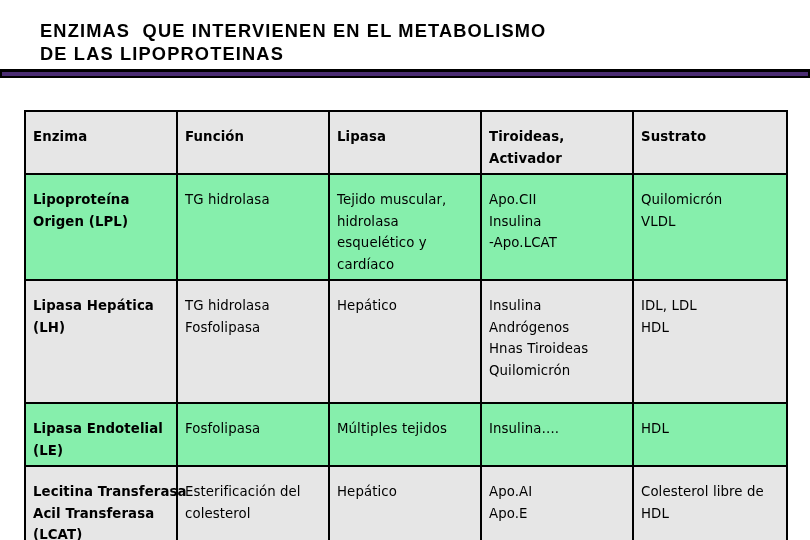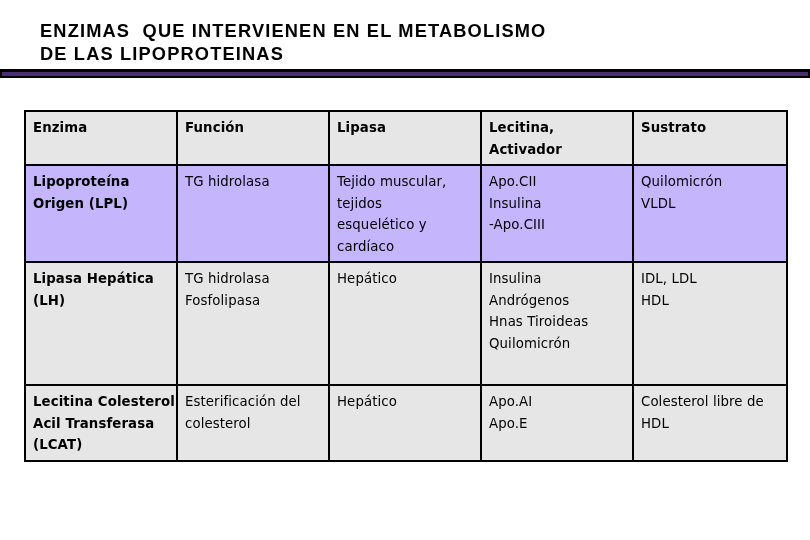--- a/index.html
+++ b/index.html
@@ -22,28 +22,28 @@
     table.enz {
       position: absolute; left: 24px; top: 110px;
       border-collapse: collapse; table-layout: fixed;
       width: 762px;
       font-family: "DejaVu Sans", sans-serif; font-size: 13.3px; line-height: 21.5px;
       color: #000;
     }
     table.enz td, table.enz th {
       border: 2.5px solid #000;
       vertical-align: top; text-align: left;
-      padding: 5px 6px 4px 7px;
+      padding: 14px 6px 4px 7px;
       font-weight: normal;
       letter-spacing: 0.1px;
     }
     table.enz th { font-weight: bold; }
     table.enz td.enzyme { font-weight: bold; }
     tr.light td, tr.light th { background: #e6e6e6; }
-    tr.dark td { background: #c4b5fd; }
+    tr.dark td { background: #86efac; }
     .cell-line { display: block; white-space: nowrap; }
   </style>
 </head>
 <body>
 
 <div class="title">
   <span class="title-line">ENZIMAS  QUE INTERVIENEN EN EL METABOLISMO</span>
   <span class="title-line">DE LAS LIPOPROTEINAS</span>
 </div>
 
@@ -64,47 +64,47 @@
       <th>
           <span class="cell-line">Enzima</span>
         </th>
       <th>
           <span class="cell-line">Función</span>
         </th>
       <th>
           <span class="cell-line">Lipasa</span>
         </th>
       <th>
-          <span class="cell-line">Lecitina,</span>
+          <span class="cell-line">Tiroideas,</span>
           <span class="cell-line">Activador</span>
         </th>
       <th>
           <span class="cell-line">Sustrato</span>
         </th>
     </tr>
   </thead>
   <tbody>
     <tr class="dark" style="height:94px">
       <td class="enzyme">
           <span class="cell-line">Lipoproteína</span>
           <span class="cell-line">Origen (LPL)</span>
         </td>
       <td>
           <span class="cell-line">TG hidrolasa</span>
         </td>
       <td>
           <span class="cell-line">Tejido muscular,</span>
-          <span class="cell-line">tejidos</span>
+          <span class="cell-line">hidrolasa</span>
           <span class="cell-line">esquelético y</span>
           <span class="cell-line">cardíaco</span>
         </td>
       <td>
           <span class="cell-line">Apo.CII</span>
           <span class="cell-line">Insulina</span>
-          <span class="cell-line">-Apo.CIII</span>
+          <span class="cell-line">-Apo.LCAT</span>
         </td>
       <td>
           <span class="cell-line">Quilomicrón</span>
           <span class="cell-line">VLDL</span>
         </td>
     </tr>
     <tr class="light" style="height:123px">
       <td class="enzyme">
           <span class="cell-line">Lipasa Hepática</span>
           <span class="cell-line">(LH)</span>
@@ -120,23 +120,41 @@
           <span class="cell-line">Insulina</span>
           <span class="cell-line">Andrógenos</span>
           <span class="cell-line">Hnas Tiroideas</span>
           <span class="cell-line">Quilomicrón</span>
         </td>
       <td>
           <span class="cell-line">IDL, LDL</span>
           <span class="cell-line">HDL</span>
         </td>
     </tr>
+    <tr class="dark" style="height:50px">
+      <td class="enzyme">
+          <span class="cell-line">Lipasa Endotelial</span>
+          <span class="cell-line">(LE)</span>
+        </td>
+      <td>
+          <span class="cell-line">Fosfolipasa</span>
+        </td>
+      <td>
+          <span class="cell-line">Múltiples tejidos</span>
+        </td>
+      <td>
+          <span class="cell-line">Insulina….</span>
+        </td>
+      <td>
+          <span class="cell-line">HDL</span>
+        </td>
+    </tr>
     <tr class="light" style="height:73px">
       <td class="enzyme">
-          <span class="cell-line">Lecitina Colesterol</span>
+          <span class="cell-line">Lecitina Transferasa</span>
           <span class="cell-line">Acil Transferasa</span>
           <span class="cell-line">(LCAT)</span>
         </td>
       <td>
           <span class="cell-line">Esterificación del</span>
           <span class="cell-line">colesterol</span>
         </td>
       <td>
           <span class="cell-line">Hepático</span>
         </td>

